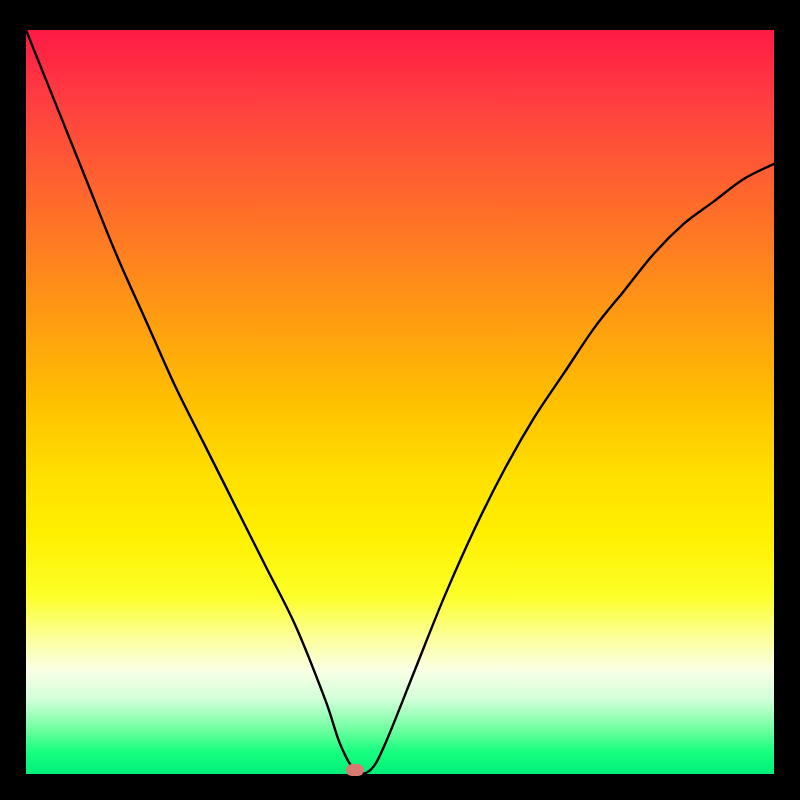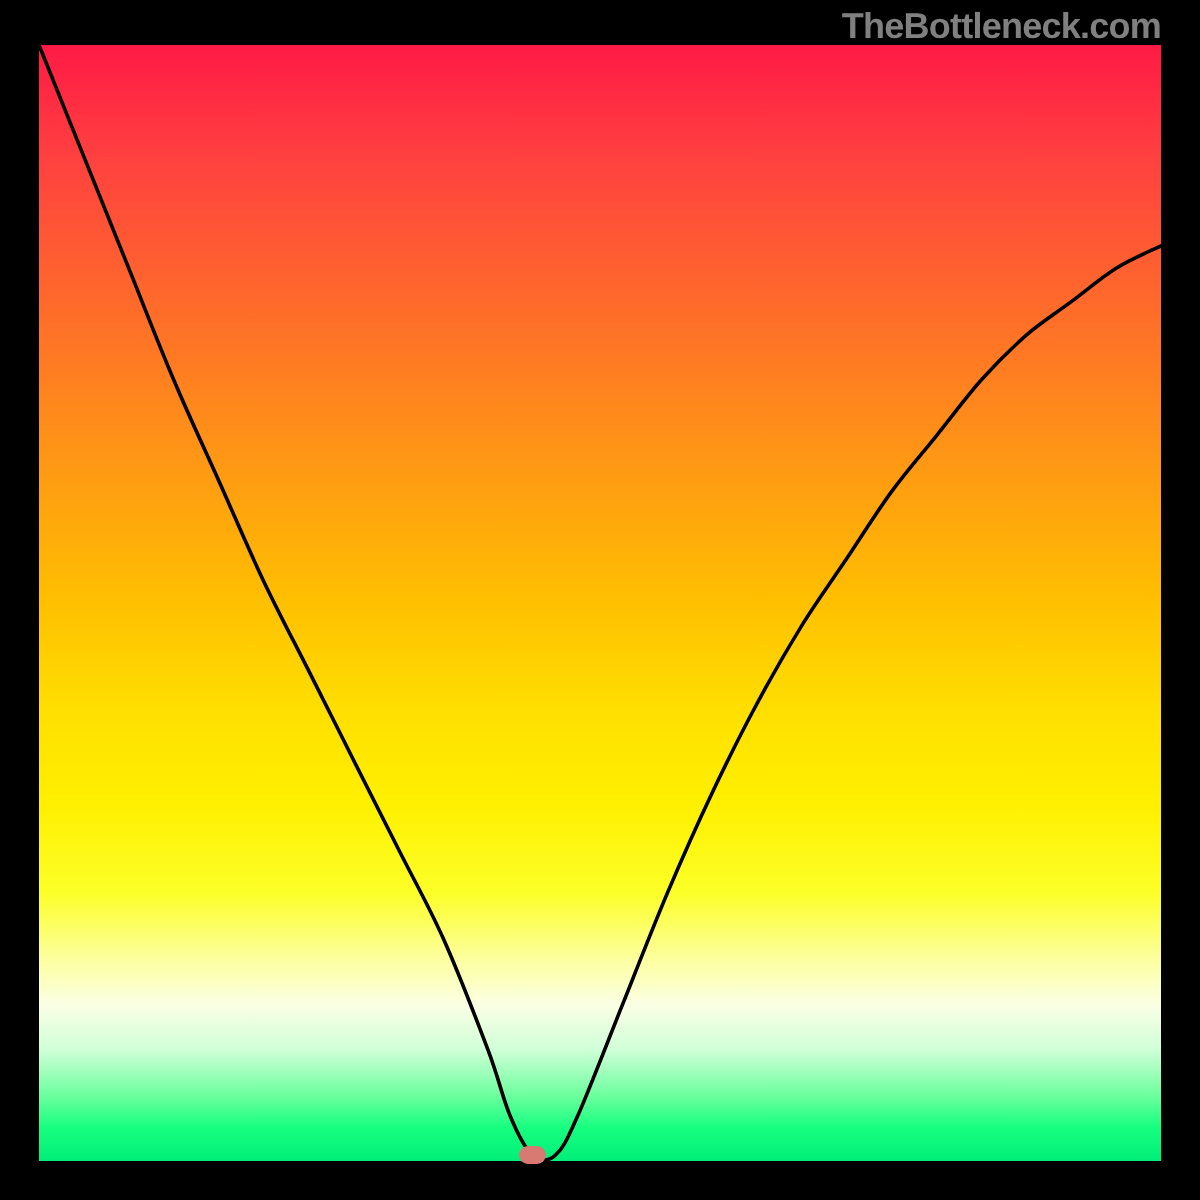--- a/index.html
+++ b/index.html
@@ -64,21 +64,20 @@
     height: 12px;
     border-radius: 6px;
     background: #d87a72;
     transform: translate(-50%, -50%);
   }
 </style>
 </head>
 <body>
 <div class="container">
 
-  <div class="watermark">TheBottleneck.com</div>
 
   <div class="plot-area"></div>
 
   <svg class="overlay" viewBox="0 0 748 744" preserveAspectRatio="none">
     <path id="curve-path" fill="none" stroke="#000" stroke-width="2.4" stroke-linecap="round" d="M 0.0 0.0 C 5.0 12.4, 19.9 49.6, 29.9 74.4 C 39.9 99.2, 49.9 124.0, 59.8 148.8 C 69.8 173.6, 79.8 199.6, 89.8 223.2 C 99.7 246.8, 109.7 267.8, 119.7 290.2 C 129.7 312.5, 139.6 336.0, 149.6 357.1 C 159.6 378.2, 169.5 396.8, 179.5 416.6 C 189.5 436.5, 199.5 456.3, 209.4 476.2 C 219.4 496.0, 229.4 515.8, 239.4 535.7 C 249.3 555.5, 259.3 572.9, 269.3 595.2 C 279.3 617.5, 291.7 649.8, 299.2 669.6 C 306.7 689.4, 309.2 702.5, 314.2 714.2 C 319.1 726.0, 324.1 735.9, 329.1 740.3 C 334.1 744.6, 339.1 744.6, 344.1 740.3 C 349.1 735.9, 351.6 731.0, 359.0 714.2 C 366.5 697.5, 379.0 664.6, 389.0 639.8 C 398.9 615.0, 408.9 589.0, 418.9 565.4 C 428.9 541.9, 438.8 519.6, 448.8 498.5 C 458.8 477.4, 468.7 457.6, 478.7 439.0 C 488.7 420.4, 498.7 403.0, 508.6 386.9 C 518.6 370.8, 528.6 357.1, 538.6 342.2 C 548.5 327.4, 558.5 311.2, 568.5 297.6 C 578.5 284.0, 588.4 272.8, 598.4 260.4 C 608.4 248.0, 618.3 234.4, 628.3 223.2 C 638.3 212.0, 648.3 202.1, 658.2 193.4 C 668.2 184.8, 678.2 178.6, 688.2 171.1 C 698.1 163.7, 708.1 155.0, 718.1 148.8 C 728.1 142.6, 743.0 136.4, 748.0 133.9"></path>
   </svg>
 
   <div id="marker" class="marker" style="left: 355.12px; top: 770.28px; background: rgb(216, 122, 114);"></div>
 </div>
 

